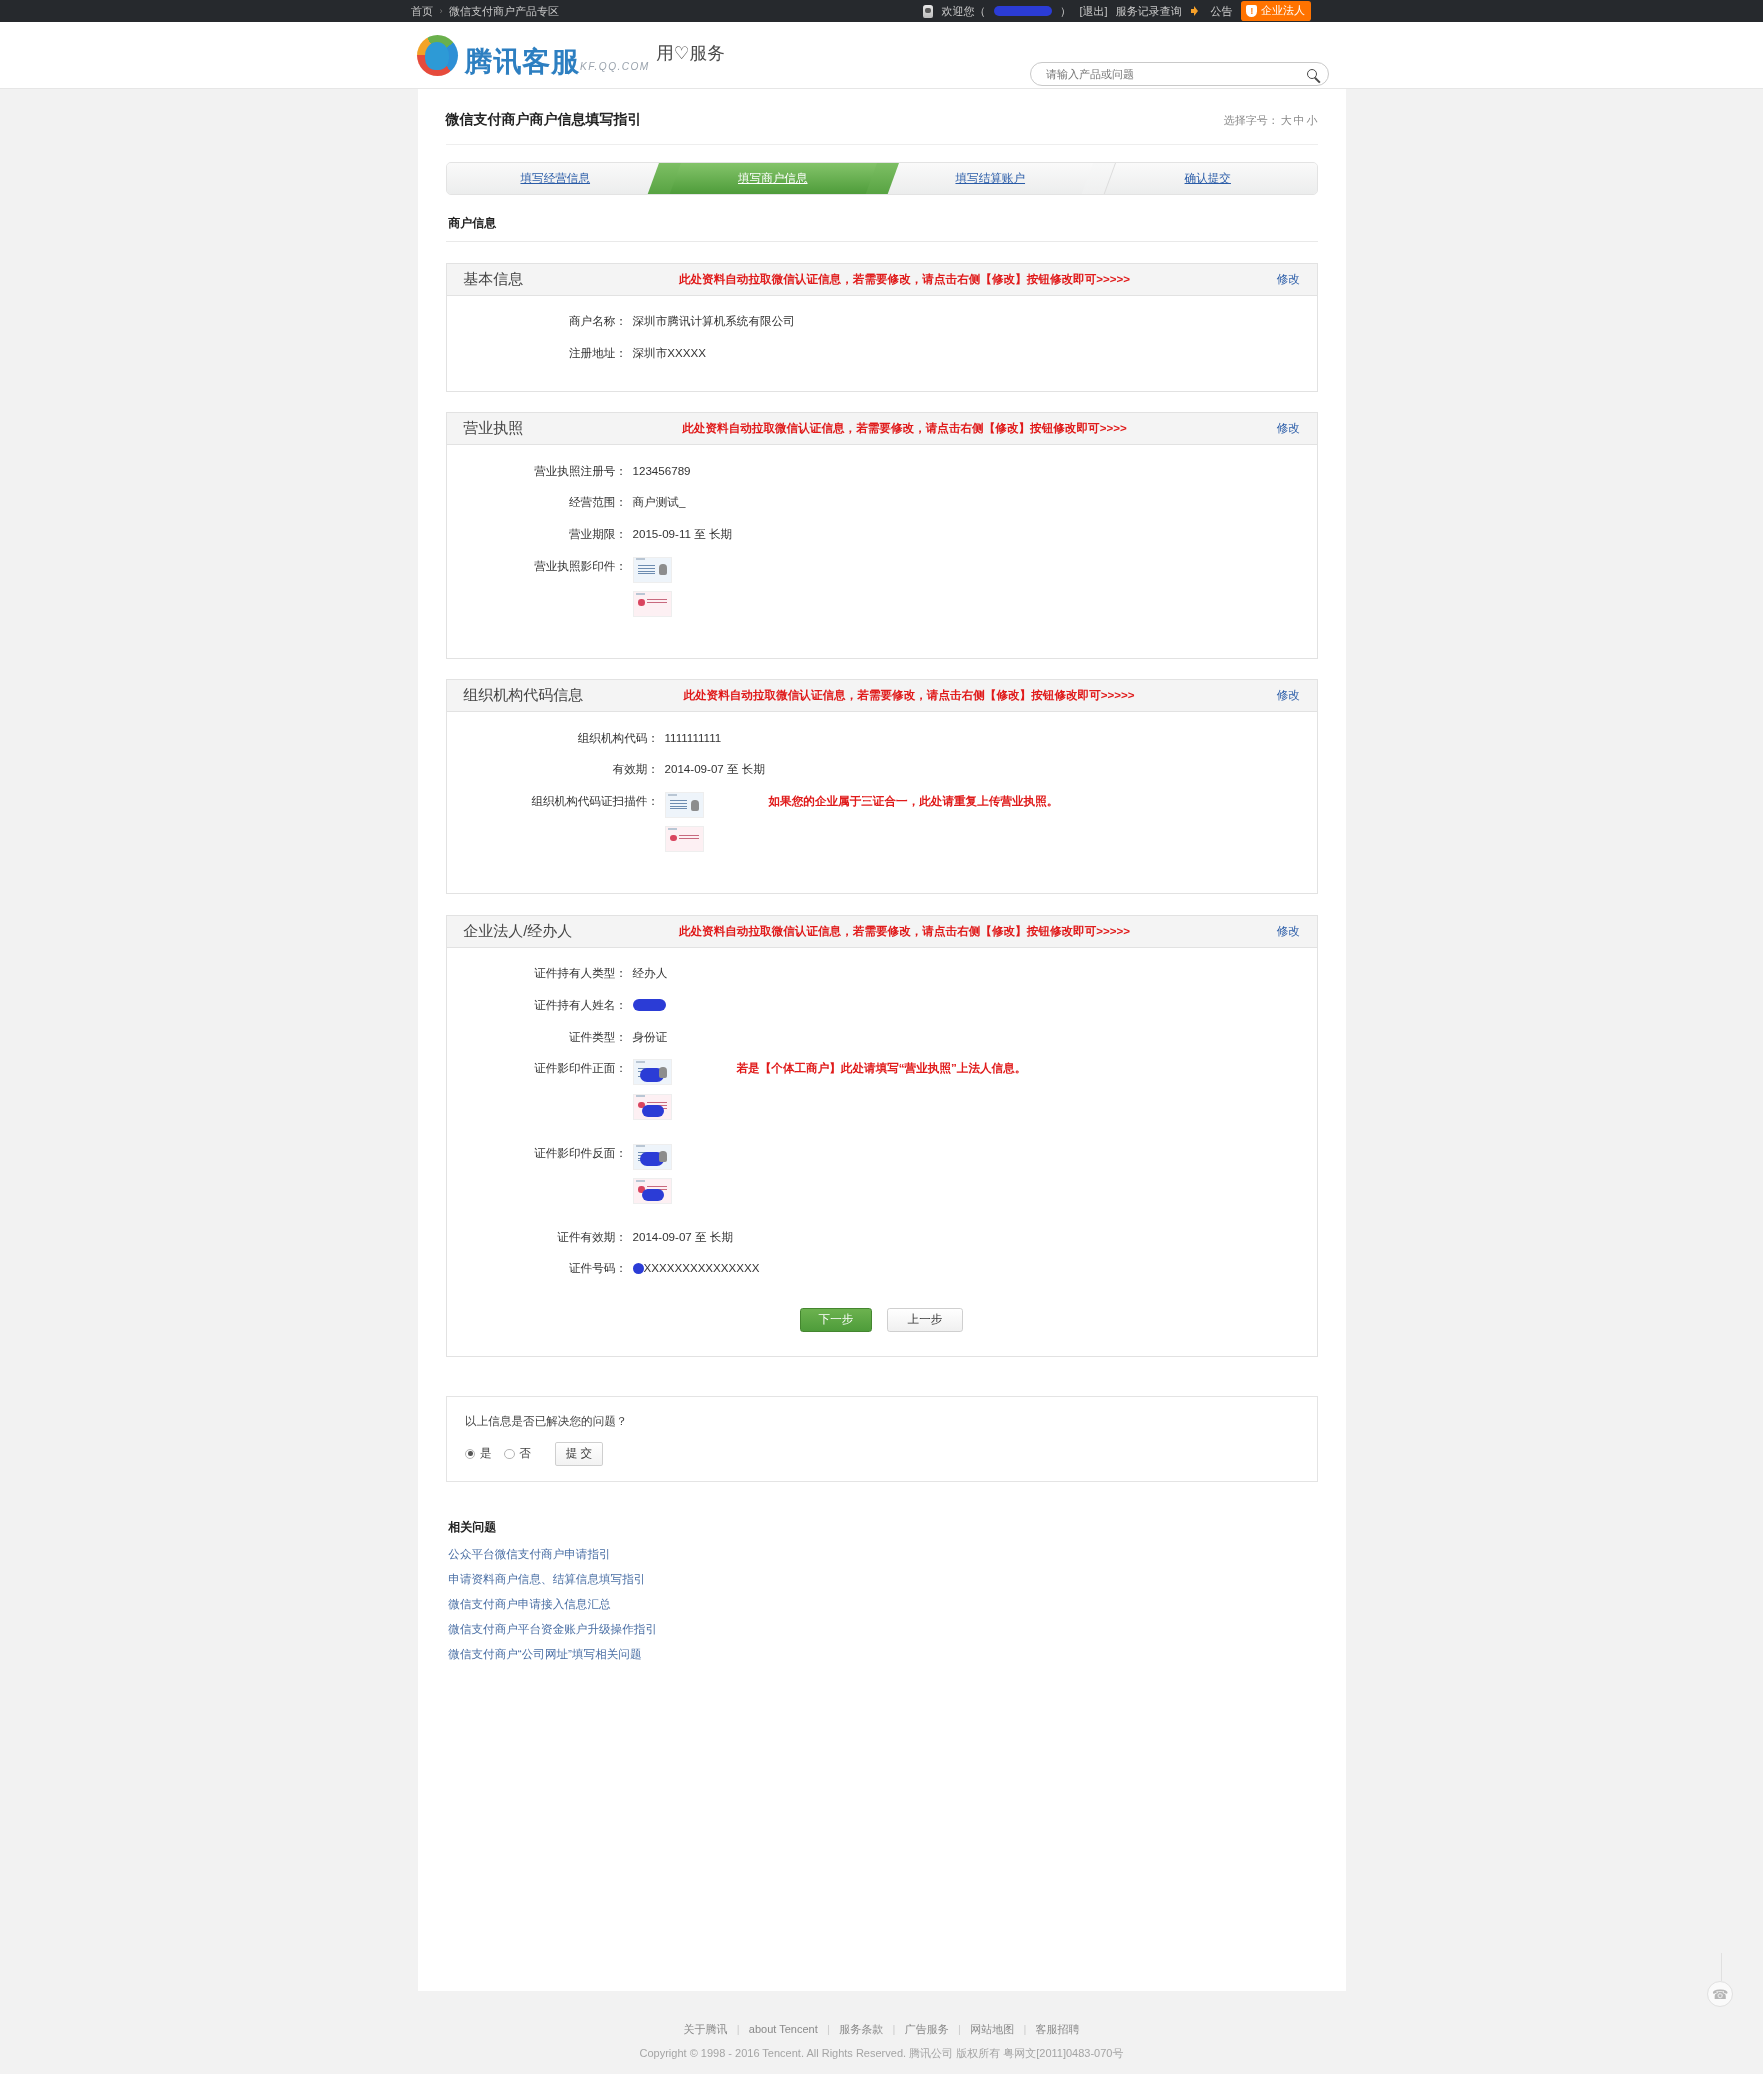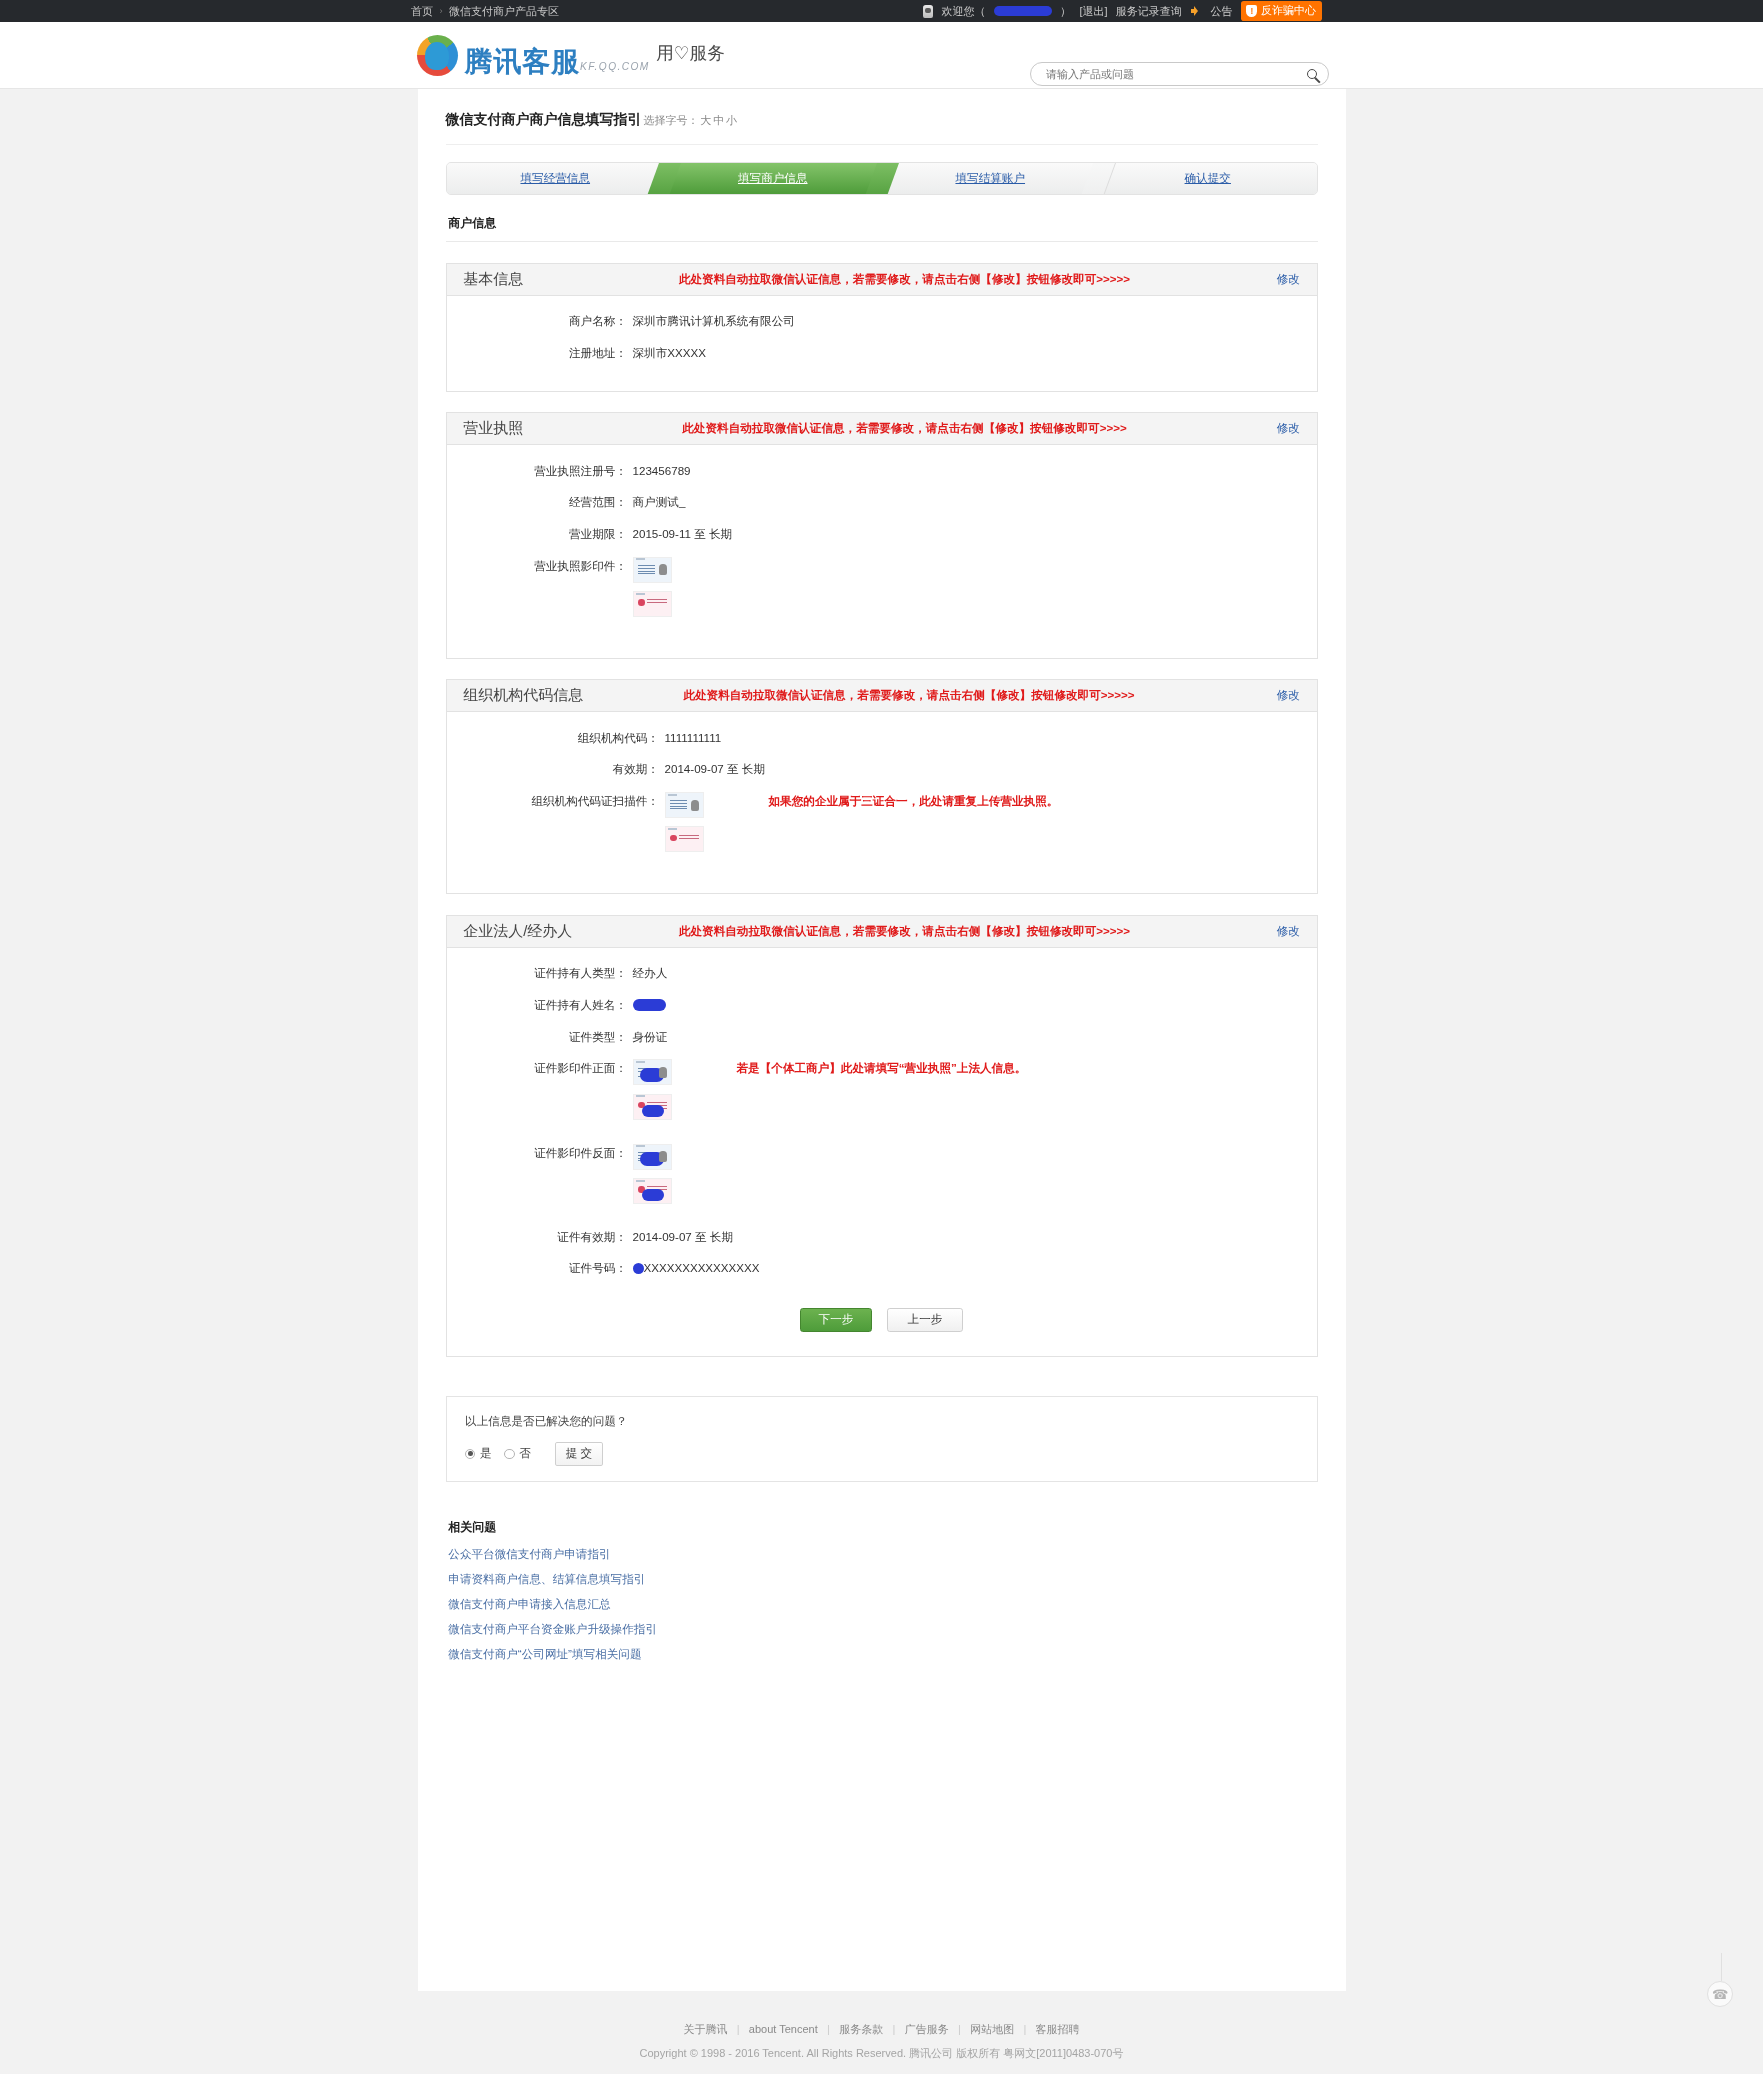--- a/index.html
+++ b/index.html
@@ -70,21 +70,21 @@
   .searchbox input{ border:0; outline:0; flex:1; height:20.4px; margin-left:13px; font-size:11px; color:#999;
     font-family:"Liberation Sans",sans-serif; background:transparent;}
   .search-btn{ width:32px; height:22px; display:flex; align-items:center; justify-content:center; cursor:pointer;}
   .mag{ width:10.2px;height:10.2px;border:1.9px solid #4a4a4a;border-radius:50%;position:relative;display:inline-block;}
   .mag:after{content:"";position:absolute;right:-4.6px;bottom:-2.8px;width:6.5px;height:1.9px;background:#4a4a4a;transform:rotate(45deg);}
 
   
   .page{ width:928px; margin:0 auto; background:#fff; min-height:1902px; padding:0 0 37px 0; position:relative;}
   .page-inner{ padding:0 28px;}
 
-  .page-title-row{ display:flex; align-items:center; justify-content:flex-start;
+  .page-title-row{ display:flex; align-items:center; justify-content:space-between;
     padding:22px 0 15px 0; border-bottom:0.9px solid #eee;}
   .page-title{ font-size:14px; font-weight:bold; color:#222;}
   .fontsize-sel{ font-size:11px; color:#888;}
   .fontsize-sel span{ cursor:pointer; margin-left:1.9px;}
 
   
   .steps{ display:flex; margin:16.7px 0 0 0; height:33px; background:#f4f4f4;
           border:0.9px solid #e3e3e3; border-radius:5px; overflow:hidden;}
   .step{ flex:1; display:flex; align-items:center; justify-content:center; position:relative;
          font-size:11.6px; background:linear-gradient(#fafafa,#eceded); color:#2a5ca8;}
@@ -186,21 +186,21 @@
     <span class="qq-mini"></span>
     <span class="item">欢迎您（</span>
     <span class="masked"></span>
     <span class="item">）</span>
     <a href="#">[退出]</a>
     <a href="#">服务记录查询</a>
     <span class="spk"></span>
     <a href="#">公告</a>
     <span class="badge-orange">
       <span class="shield">!</span>
-      <span>反诈骗中心</span>
+      <span>企业法人</span>
     </span>
   </div>
 </div>
 
 <div class="header">
   <div class="logo">
     <div class="logo-mark"></div>
     <div class="logo-txt">
       <span class="logo-cn">腾讯客服</span>
       <span class="logo-en">KF.QQ.COM</span>

